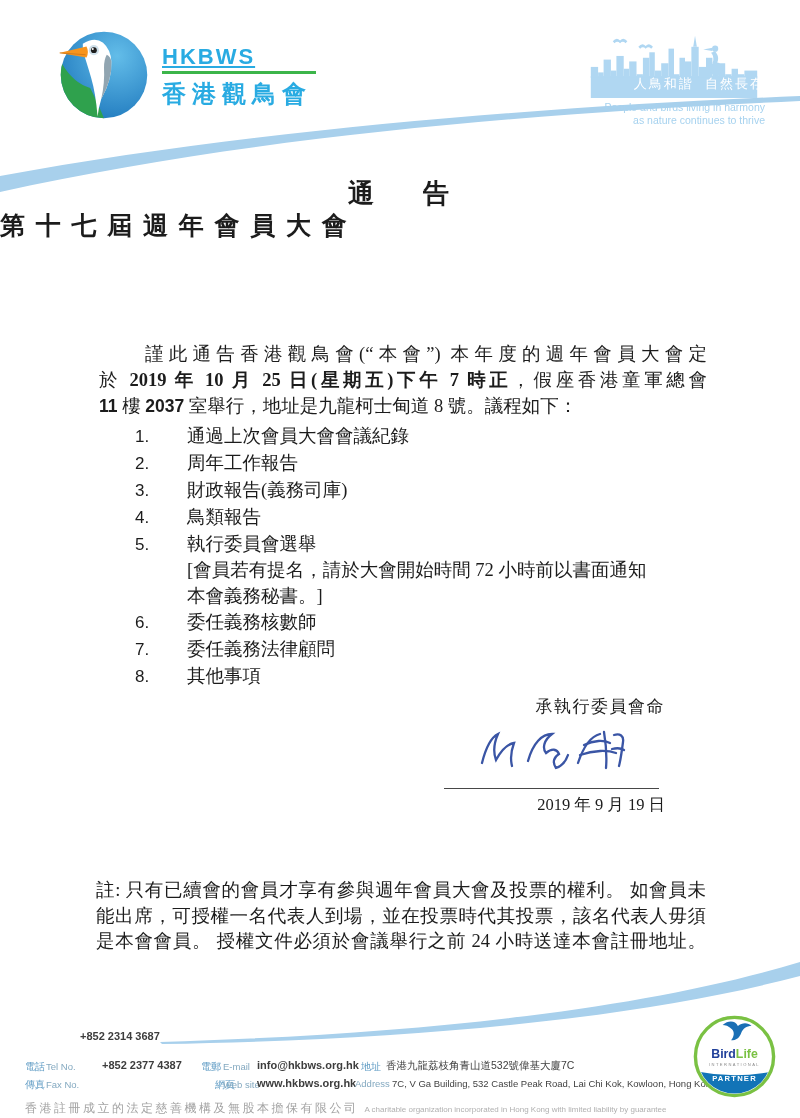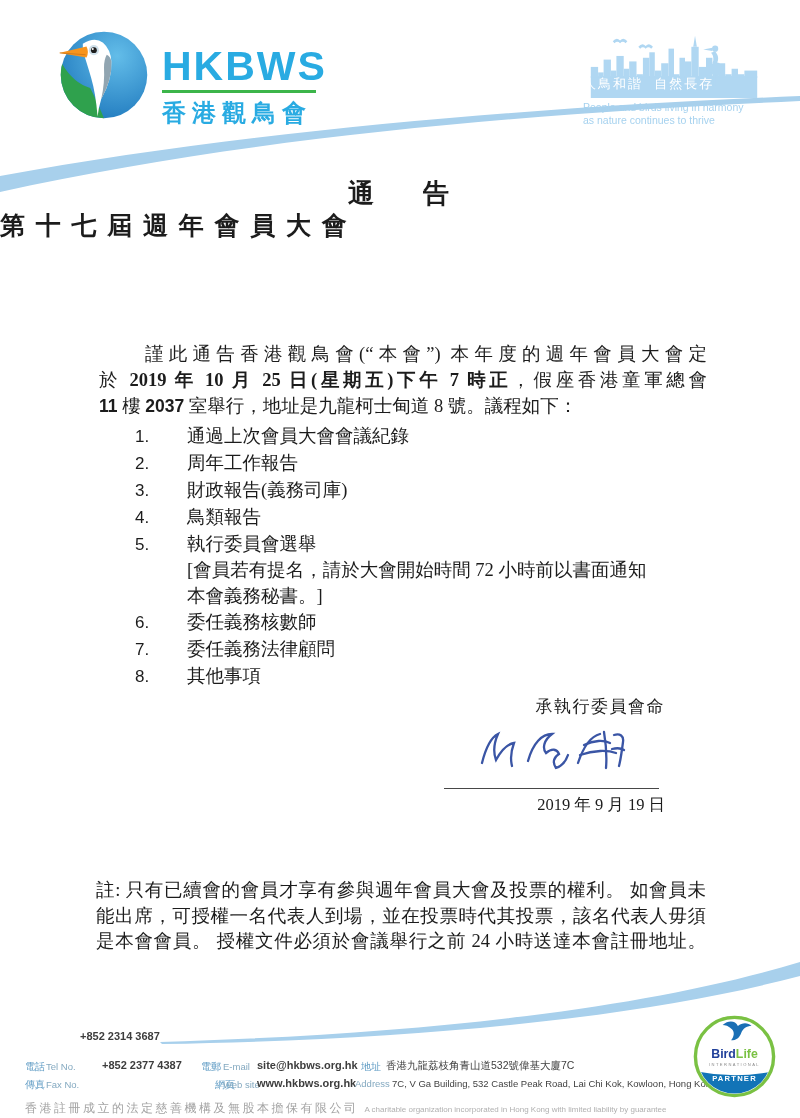--- a/index.html
+++ b/index.html
@@ -8,32 +8,32 @@
 
   
   .swoosh-top{position:absolute;left:0;top:90px;width:800px;height:110px;z-index:1;}
   .swoosh-bottom{position:absolute;left:0;top:950px;width:800px;height:100px;z-index:1;}
 
   
   .logo{position:absolute;left:58px;top:26px;display:flex;gap:12px;z-index:2;}
   .logo-mark{width:92px;height:98px;}
   .logo-text{padding-top:20px;}
   .acronym{font-family:"Liberation Sans","DejaVu Sans",sans-serif;font-weight:800;
-           font-size:41px;line-height:1;color:#29abe2;letter-spacing:2px;}
+           font-size:22px;line-height:1;color:#29abe2;letter-spacing:2px;text-decoration:underline;}
   .logo-underline{height:3px;background:#3cb54a;margin:3px 0 4px;width:154px;}
   .orgzh{font-family:"Liberation Sans","DejaVu Sans",sans-serif;font-weight:700;
          font-size:24px;color:#29abe2;letter-spacing:6px;white-space:nowrap;}
 
   
   .skyline{position:absolute;left:583px;top:34px;width:182px;z-index:2;}
   .sky-wrap{position:relative;width:182px;height:64px;}
-  .sky-zh{position:absolute;left:0;top:41px;width:100%;text-align:left;color:#fff;
+  .sky-zh{position:absolute;left:0;top:41px;width:100%;text-align:right;color:#fff;
           font-family:"Liberation Sans","DejaVu Sans",sans-serif;font-size:13px;
           letter-spacing:2px;white-space:pre;}
-  .sky-en{margin-top:3px;text-align:left;color:#a6d2ef;
+  .sky-en{margin-top:3px;text-align:right;color:#a6d2ef;
           font-family:"Liberation Sans","DejaVu Sans",sans-serif;
           font-size:10.5px;line-height:13px;}
 
   
   .title{position:absolute;left:0;top:176px;width:100%;text-align:center;z-index:2;
          font-size:26px;font-weight:600;letter-spacing:3px;word-spacing:1.4em;}
   .subtitle{position:absolute;left:0;top:209px;width:100%;text-align:left;z-index:2;
             font-size:25px;font-weight:600;letter-spacing:0.43em;}
 
   
@@ -239,21 +239,21 @@
 
   <span class="fx flab-zh" style="left:25px;top:1060px;">電話</span>
   <span class="fx flab-en" style="left:46px;top:1061px;">Tel No.</span>
   <span class="fx fval" style="left:86px;top:1059px;margin-left:16px;">+852 2377 4387</span>
   <span class="fx flab-zh" style="left:25px;top:1078px;">傳真</span>
   <span class="fx flab-en" style="left:46px;top:1079px;">Fax No.</span>
   <span class="fx fval" style="left:80px;top:1030px;">+852 2314 3687</span>
 
   <span class="fx flab-zh" style="left:201px;top:1060px;">電郵</span>
   <span class="fx flab-en" style="left:223px;top:1061px;">E-mail</span>
-  <span class="fx fval" style="left:257px;top:1059px;">site@hkbws.org.hk</span>
+  <span class="fx fval" style="left:257px;top:1059px;">info@hkbws.org.hk</span>
   <span class="fx flab-zh" style="left:215px;top:1078px;">網頁</span>
   <span class="fx flab-en" style="left:223px;top:1079px;">Web site</span>
   <span class="fx fval" style="left:257px;top:1077px;">www.hkbws.org.hk</span>
 
   <span class="fx flab-zh" style="left:361px;top:1060px;">地址</span>
   <span class="fx faddr-zh" style="left:386px;top:1059px;">香港九龍荔枝角青山道532號偉基大廈7C</span>
   <span class="fx flab-en" style="left:355px;top:1078px;">Address</span>
   <span class="fx faddr-en" style="left:392px;top:1078px;">7C, V Ga Building, 532 Castle Peak Road, Lai Chi Kok, Kowloon, Hong Kong</span>
 
   <div class="legal">

